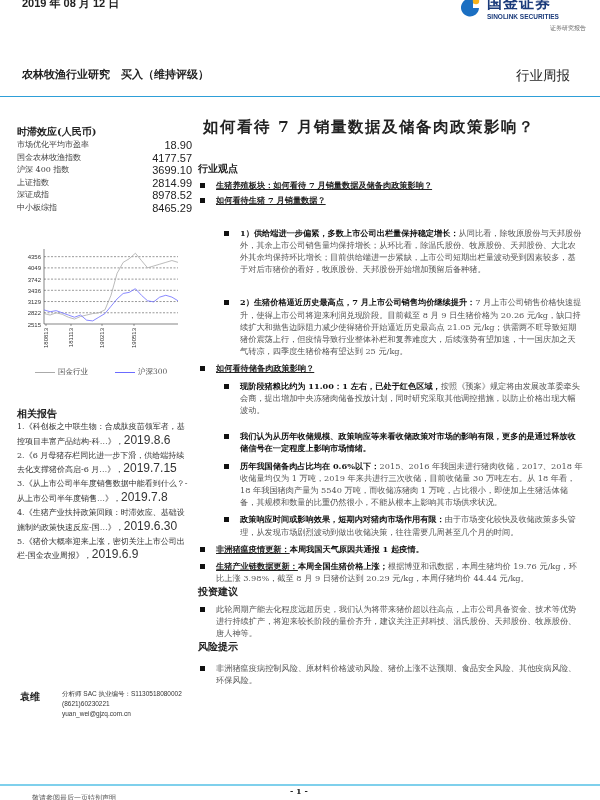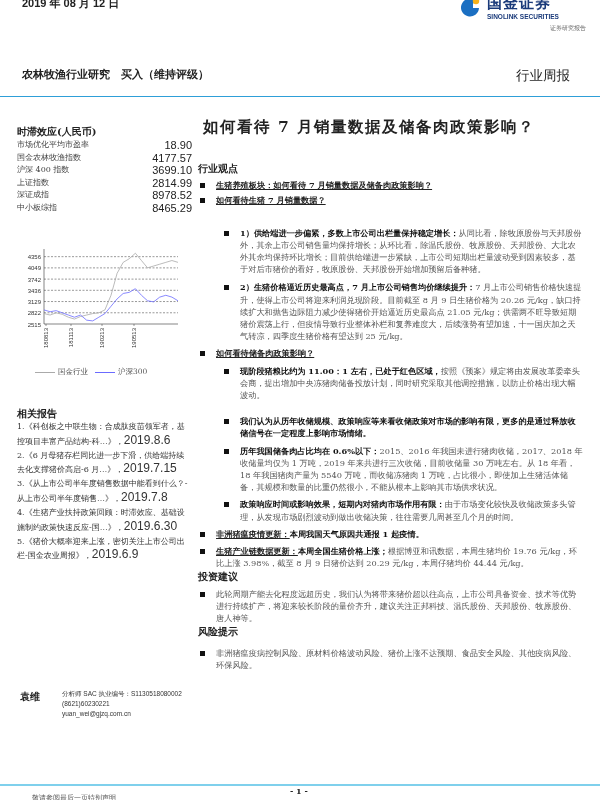--- a/index.html
+++ b/index.html
@@ -13,21 +13,21 @@
   .logo-en { position: absolute; left: 30px; top: 13px; font-family: "Liberation Sans", sans-serif; font-weight: bold; font-size: 6.5px; color: #1a3a7a; }
   .logo-sub { position: absolute; left: 93px; top: 24px; font-size: 6px; color: #666; }
   .industry { left: 22px; top: 67px; font-family: "DejaVu Sans", sans-serif; font-weight: bold; font-size: 11px; }
   .report-type { right: 30px; top: 67px; font-size: 13.5px; }
   .hr-top { left: 0; top: 96px; width: 600px; height: 1px; background: #2e9fd8; }
   .left-col { left: 17px; width: 175px; }
   .md-title { top: 125px; font-weight: bold; font-size: 10px; }
   .md-row { display: flex; justify-content: space-between; font-size: 8px; line-height: 12.5px; color: #444; }
   .md-row .v { font-family: "Liberation Sans", sans-serif; font-size: 11px; color: #222; }
   .chart { left: 10px; top: 243px; width: 180px; height: 150px; }
-  .legend { left: 35px; top: 367px; font-size: 7.5px; color: #555; display: flex; gap: 7px; align-items: center; }
+  .legend { left: 35px; top: 367px; font-size: 7.5px; color: #555; display: flex; gap: 27px; align-items: center; }
   .legend .ln { display: inline-block; width: 20px; height: 1px; vertical-align: middle; margin-right: 3px; }
   .rel-title { top: 407px; font-weight: bold; font-size: 10px; }
   .rel-list { top: 421px; font-size: 8px; line-height: 12.6px; color: #333; }
   .rel-list .d { font-family: "Liberation Sans", sans-serif; font-size: 12px; }
   .rel-item { margin-bottom: 1.5px; }
   .analyst { left: 20px; top: 690px; font-weight: bold; font-size: 10px; }
   .analyst-info { left: 62px; top: 689px; font-size: 6.5px; line-height: 10px; color: #333; font-family: "Liberation Sans", sans-serif; }
   .main-title { left: 203px; top: 117px; font-size: 15.5px; font-weight: bold; letter-spacing: 1.5px; }
   .main { left: 198px; width: 385px; font-size: 8.2px; line-height: 12.2px; }
   .sec-head { font-weight: bold; font-size: 10px; }
@@ -134,21 +134,21 @@
   <div>(8621)60230221</div>
   <div>yuan_wei@gjzq.com.cn</div>
 </div>
 
 <div class="abs main-title">如何看待 7 月销量数据及储备肉政策影响？</div>
 
 <div class="abs main" style="top:163px">
   <div class="sec-head" style="margin-bottom:4px">行业观点</div>
   <div class="b1 u" style="margin-bottom:3px">生猪养殖板块：如何看待 7 月销量数据及储备肉政策影响？</div>
   <div class="b1 u" style="margin-bottom:20px">如何看待生猪 7 月销量数据？</div>
-  <div class="b2" style="margin-bottom:6px"><span class="bold">1）供给端进一步偏紧，多数上市公司出栏量保持稳定增长：</span><span class="gray">从同比看，除牧原股份与天邦股份外，其余上市公司销售量均保持增长；从环比看，除温氏股份、牧原股份、天邦股份、大北农外其余均保持环比增长；目前供给端进一步紧缺，上市公司短期出栏量波动受到因素较多，基于对后市猪价的看好，牧原股份、天邦股份开始增加预留后备种猪。</span></div>
+  <div class="b2" style="margin-bottom:21px"><span class="bold">1）供给端进一步偏紧，多数上市公司出栏量保持稳定增长：</span><span class="gray">从同比看，除牧原股份与天邦股份外，其余上市公司销售量均保持增长；从环比看，除温氏股份、牧原股份、天邦股份、大北农外其余均保持环比增长；目前供给端进一步紧缺，上市公司短期出栏量波动受到因素较多，基于对后市猪价的看好，牧原股份、天邦股份开始增加预留后备种猪。</span></div>
   <div class="b2" style="margin-bottom:5px"><span class="bold">2）生猪价格逼近历史最高点，7 月上市公司销售均价继续提升：</span><span class="gray">7 月上市公司销售价格快速提升，使得上市公司将迎来利润兑现阶段。目前截至 8 月 9 日生猪价格为 20.26 元/kg，缺口持续扩大和抛售边际阻力减少使得猪价开始逼近历史最高点 21.05 元/kg；供需两不旺导致短期猪价震荡上行，但疫情导致行业整体补栏和复养难度大，后续涨势有望加速，十一国庆加之天气转凉，四季度生猪价格有望达到 25 元/kg。</span></div>
   <div class="b1 u" style="margin-bottom:5px">如何看待储备肉政策影响？</div>
   <div class="b2" style="margin-bottom:14px"><span class="bold">现阶段猪粮比约为 11.00：1 左右，已处于红色区域，</span><span class="gray">按照《预案》规定将由发展改革委牵头会商，提出增加中央冻猪肉储备投放计划，同时研究采取其他调控措施，以防止价格出现大幅波动。</span></div>
   <div class="b2" style="margin-bottom:5px"><span class="bold">我们认为从历年收储规模、政策响应等来看收储政策对市场的影响有限，更多的是通过释放收储信号在一定程度上影响市场情绪。</span></div>
   <div class="b2" style="margin-bottom:5px"><span class="bold">历年我国储备肉占比均在 0.6%以下：</span><span class="gray">2015、2016 年我国未进行猪肉收储，2017、2018 年收储量均仅为 1 万吨，2019 年来共进行三次收储，目前收储量 30 万吨左右。从 18 年看，18 年我国猪肉产量为 5540 万吨，而收储冻猪肉 1 万吨，占比很小，即使加上生猪活体储备，其规模和数量的比重仍然很小，不能从根本上影响其市场供求状况。</span></div>
   <div class="b2" style="margin-bottom:5px"><span class="bold">政策响应时间或影响效果，短期内对猪肉市场作用有限：</span><span class="gray">由于市场变化较快及收储政策多头管理，从发现市场剧烈波动到做出收储决策，往往需要几周甚至几个月的时间。</span></div>
   <div class="b1" style="margin-bottom:5px"><span class="u">非洲猪瘟疫情更新：</span><span class="bold">本周我国天气原因共通报 1 起疫情。</span></div>
   <div class="b1" style="margin-bottom:2px"><span class="u">生猪产业链数据更新：</span><span class="bold">本周全国生猪价格上涨；</span><span class="gray">根据博亚和讯数据，本周生猪均价 19.76 元/kg，环比上涨 3.98%，截至 8 月 9 日猪价达到 20.29 元/kg，本周仔猪均价 44.44 元/kg。</span></div>
   <div class="sec-head" style="margin-bottom:4px">投资建议</div>
   <div class="b1 gray" style="margin-bottom:2px">此轮周期产能去化程度远超历史，我们认为将带来猪价超以往高点，上市公司具备资金、技术等优势进行持续扩产，将迎来较长阶段的量价齐升，建议关注正邦科技、温氏股份、天邦股份、牧原股份、唐人神等。</div>

